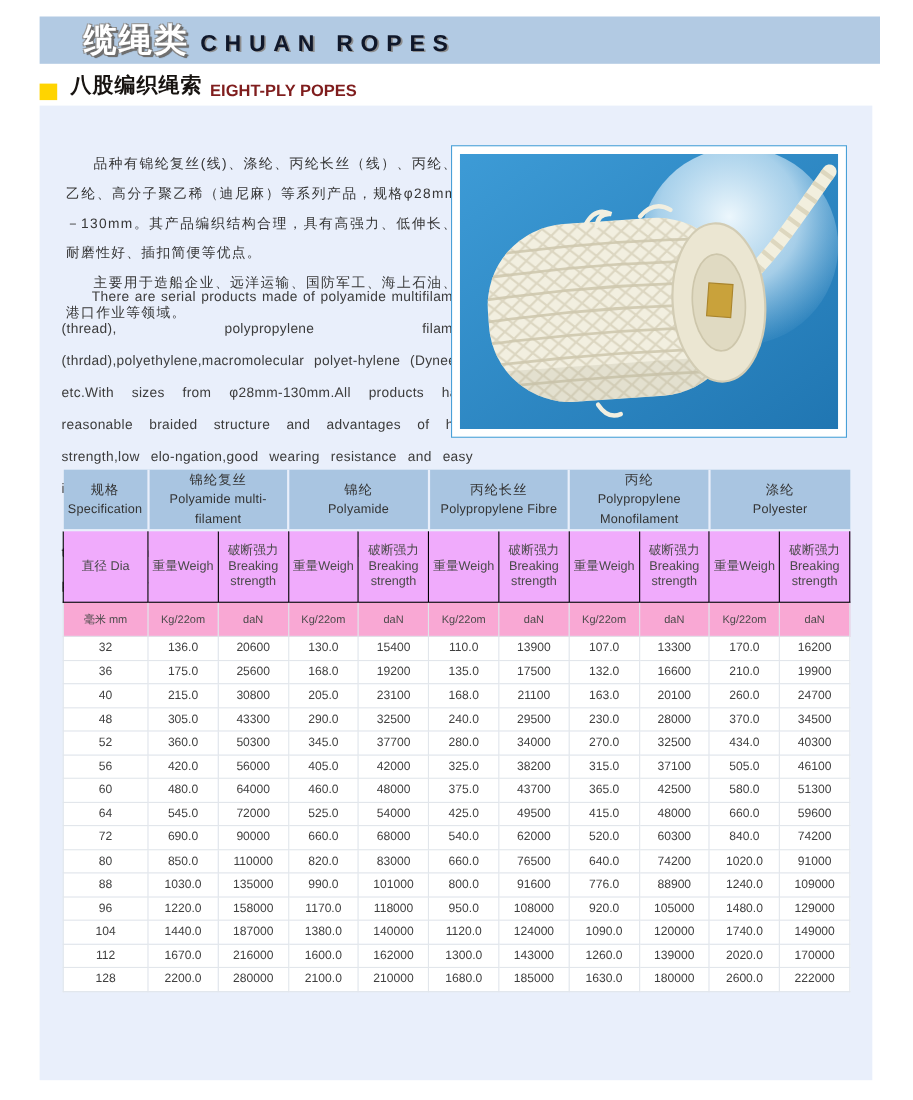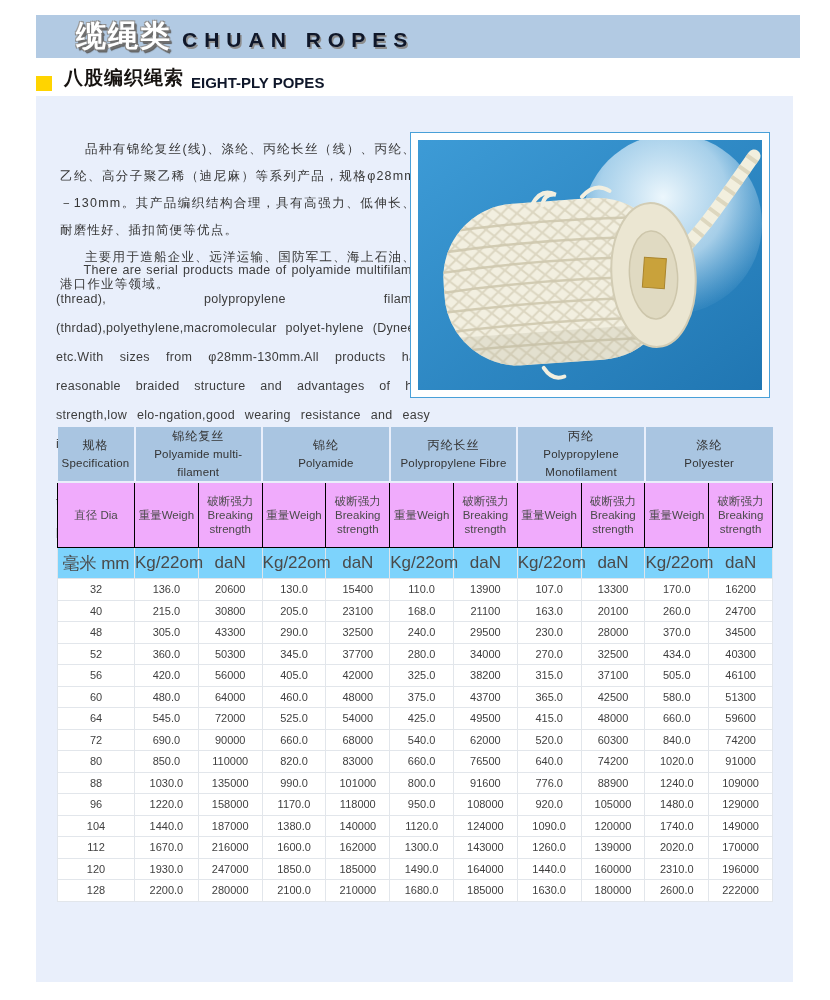--- a/index.html
+++ b/index.html
@@ -22,21 +22,21 @@
     text-shadow:1.5px 1.5px 0 #8d8d8d;
   }
   
   .section-title{
     position:absolute;left:36px;top:63px;height:28px;display:flex;align-items:flex-end;
   }
   .bullet{
     width:16px;height:15px;background:#ffd400;margin-right:12px;
   }
   .section-cn{font-size:19px;font-weight:bold;color:#171310;letter-spacing:1px;}
-  .section-en{font-size:15px;font-weight:bold;color:#0f172a;margin-left:7px;letter-spacing:0px;}
+  .section-en{font-size:15px;font-weight:bold;color:#7f1d1d;margin-left:7px;letter-spacing:0px;}
   
   .panel{
     position:absolute;left:36px;top:96px;width:757px;height:886px;background:#e9effb;
   }
   
   .desc-cn{
     position:absolute;left:24px;top:40px;width:356px;
     font-size:12.5px;line-height:27px;color:#363636;letter-spacing:1.2px;text-align:justify;
   }
   .desc-cn p{margin:0;text-indent:2em;}
@@ -64,21 +64,21 @@
     border-right:2px solid #e9effb;border-bottom:2px solid #e9effb;
   }
   .hdr-row th:last-child{border-right:none;}
   .hdr-cn{display:block;font-size:12px;letter-spacing:1px;}
   .hdr-en{display:block;font-size:11.5px;letter-spacing:0.2px;}
   .sub-row th{
     height:64px;background:#f0abfc;color:#4a4a4a;font-size:11.5px;line-height:14px;
     border:1px solid #000000;
   }
   .unit-row th{
-    height:30px;background:#7dd3fc;color:#4a4a4a;font-size:17px;border:1px solid #dfe4ea;text-align:center;
+    height:30px;background:#f9a8d4;color:#4a4a4a;font-size:10px;border:1px solid #dfe4ea;text-align:center;
   }
   .spec-table tbody td{
     height:20.5px;background:#ffffff;color:#3f3f3f;font-size:11px;border:1px solid #e2e6eb;
   }
 </style>
 </head>
 <body>
 
 <div class="top-bar">
   <span class="title-cn">缆绳类</span>
@@ -231,20 +231,33 @@
           <td>130.0</td>
           <td>15400</td>
           <td>110.0</td>
           <td>13900</td>
           <td>107.0</td>
           <td>13300</td>
           <td>170.0</td>
           <td>16200</td>
         </tr>
         <tr>
+          <td>36</td>
+          <td>175.0</td>
+          <td>25600</td>
+          <td>168.0</td>
+          <td>19200</td>
+          <td>135.0</td>
+          <td>17500</td>
+          <td>132.0</td>
+          <td>16600</td>
+          <td>210.0</td>
+          <td>19900</td>
+        </tr>
+        <tr>
           <td>40</td>
           <td>215.0</td>
           <td>30800</td>
           <td>205.0</td>
           <td>23100</td>
           <td>168.0</td>
           <td>21100</td>
           <td>163.0</td>
           <td>20100</td>
           <td>260.0</td>
@@ -387,33 +400,20 @@
           <td>1600.0</td>
           <td>162000</td>
           <td>1300.0</td>
           <td>143000</td>
           <td>1260.0</td>
           <td>139000</td>
           <td>2020.0</td>
           <td>170000</td>
         </tr>
         <tr>
-          <td>120</td>
-          <td>1930.0</td>
-          <td>247000</td>
-          <td>1850.0</td>
-          <td>185000</td>
-          <td>1490.0</td>
-          <td>164000</td>
-          <td>1440.0</td>
-          <td>160000</td>
-          <td>2310.0</td>
-          <td>196000</td>
-        </tr>
-        <tr>
           <td>128</td>
           <td>2200.0</td>
           <td>280000</td>
           <td>2100.0</td>
           <td>210000</td>
           <td>1680.0</td>
           <td>185000</td>
           <td>1630.0</td>
           <td>180000</td>
           <td>2600.0</td>

